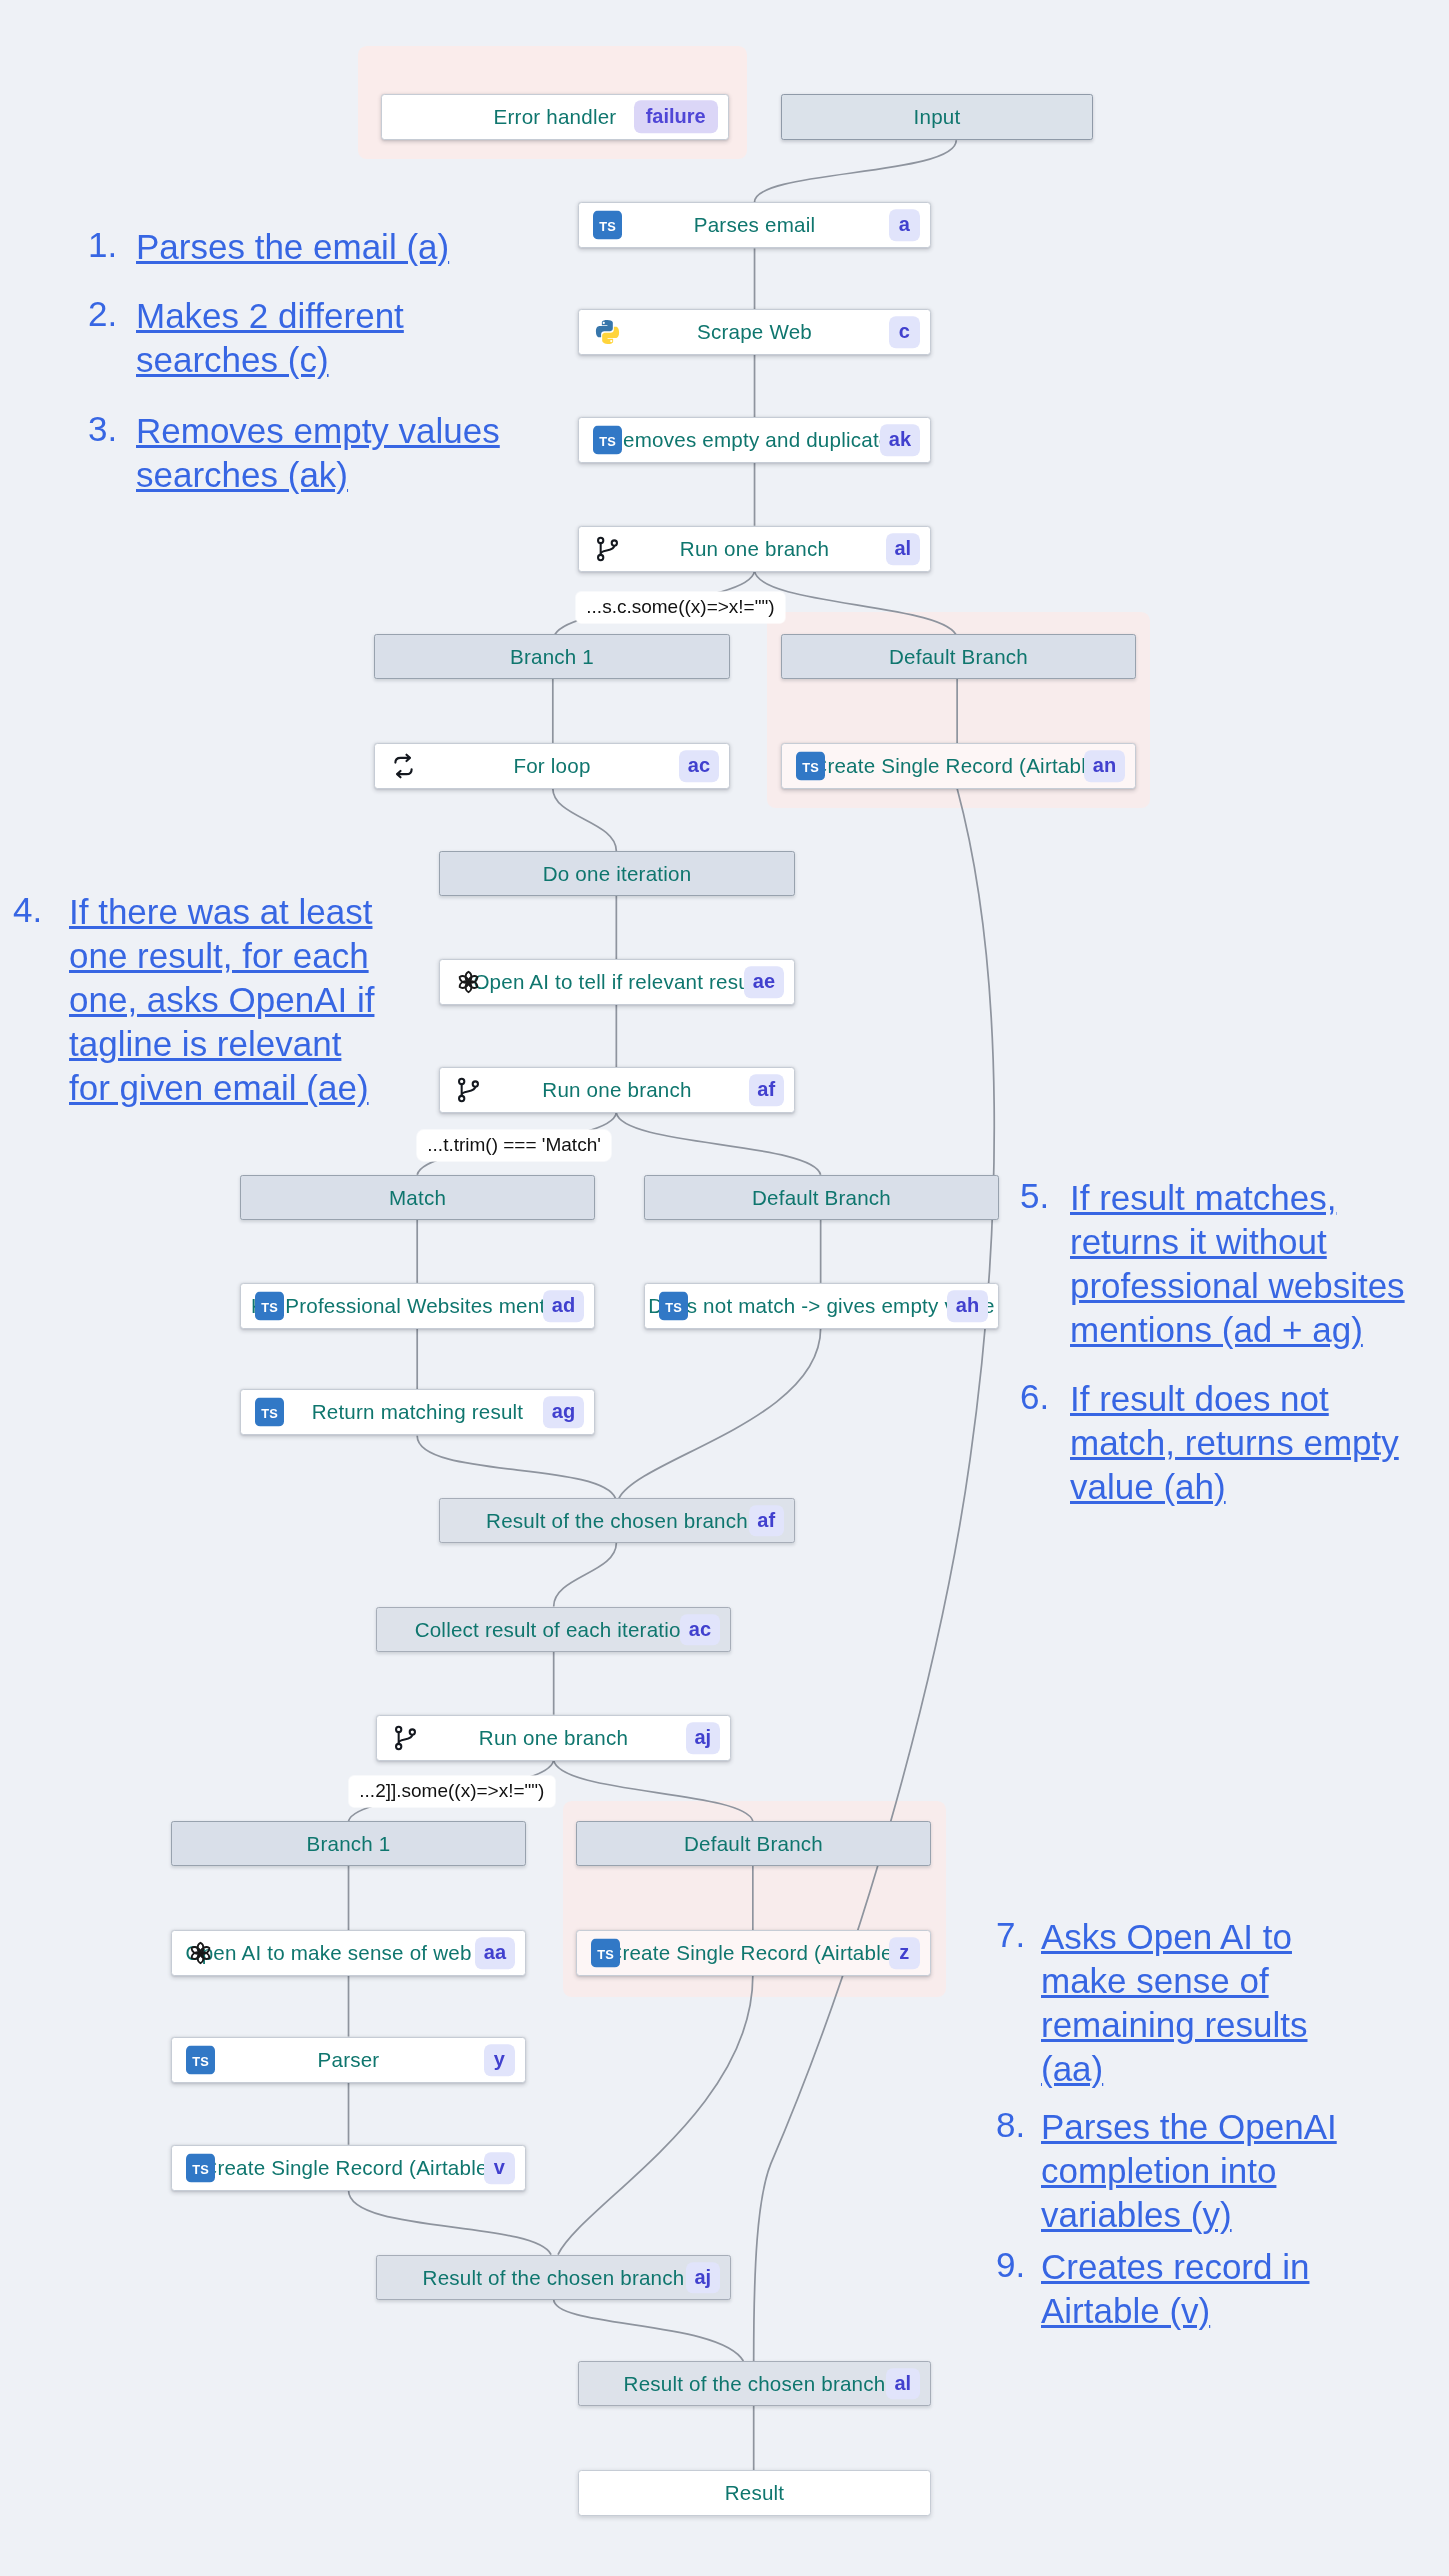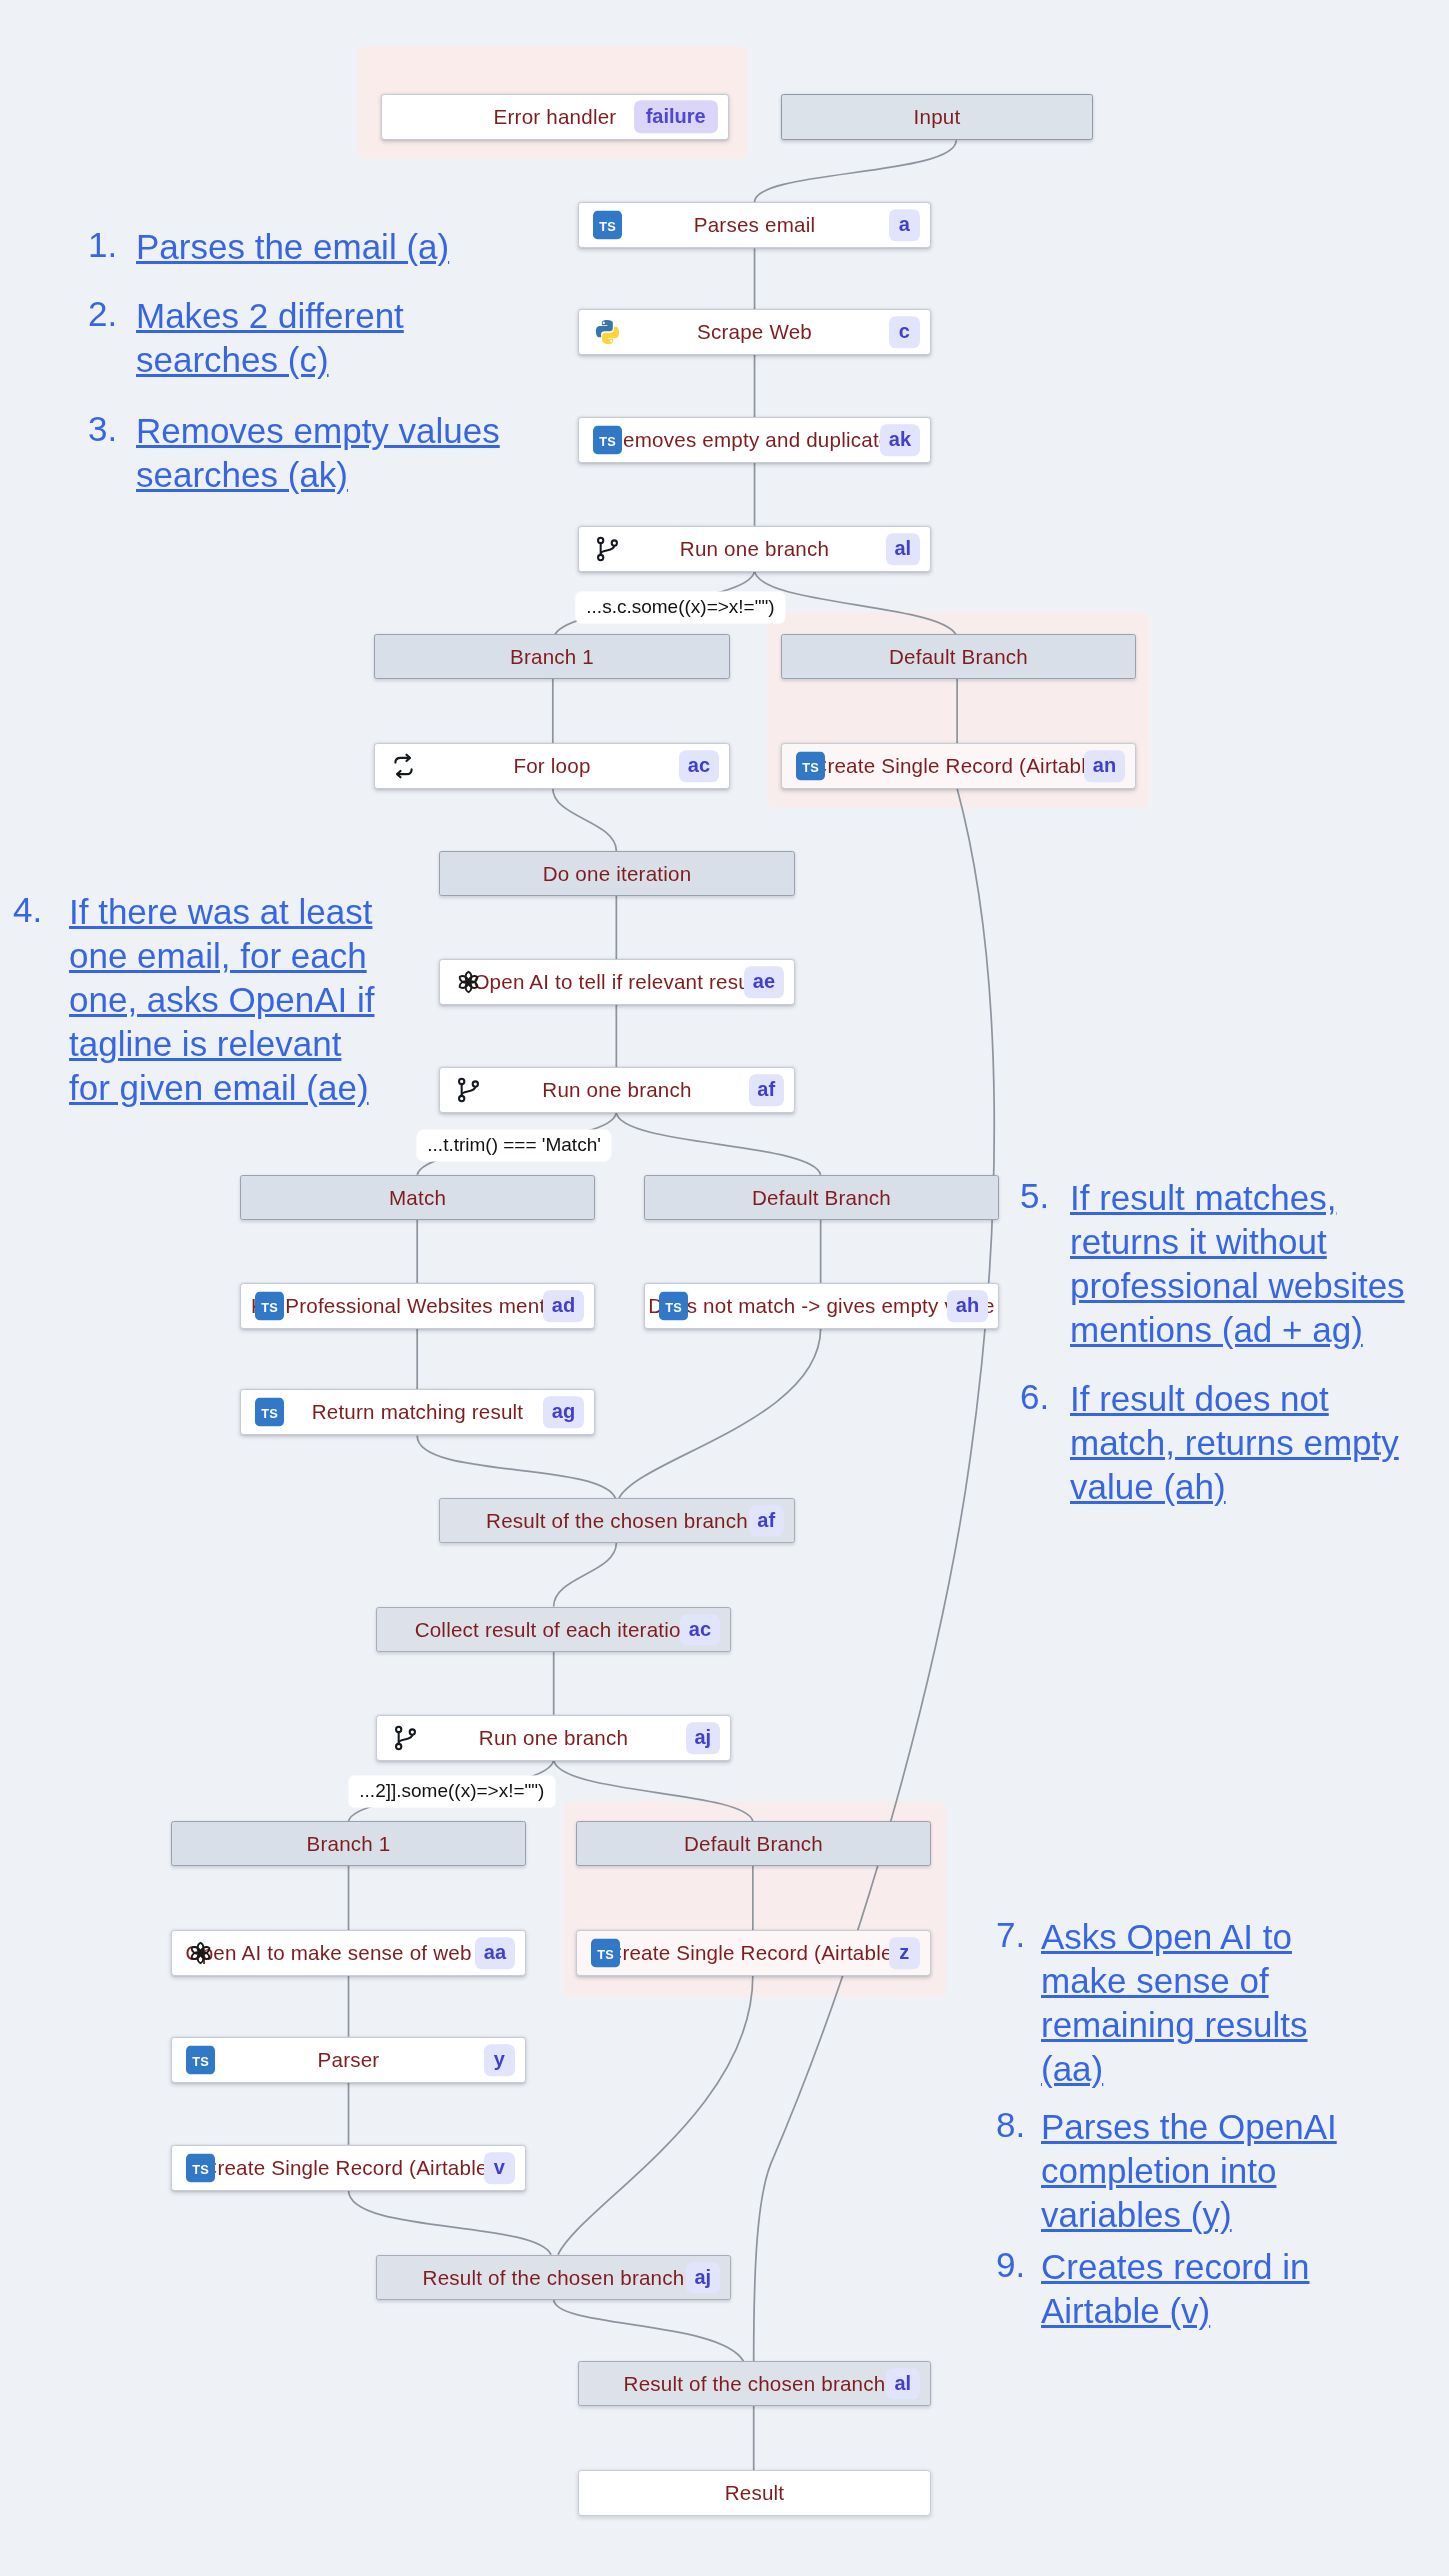--- a/index.html
+++ b/index.html
@@ -30,21 +30,21 @@
   }
   .kind-io-gray{
     background:#dbe2ea;border:0.9px solid #8f9aa8;border-radius:2.6px;
     box-shadow:0 1.7px 3.4px rgba(16,24,40,.18);
   }
   .kind-io-white{
     background:#ffffff;border:0.9px solid #c6ccd5;border-radius:3.4px;
     box-shadow:0 1.7px 4.3px rgba(16,24,40,.16);
   }
   .n-label{
-    font-size:20.6px;color:#7f1d1d;font-weight:500;letter-spacing:0.2px;
+    font-size:20.6px;color:#0f766e;font-weight:500;letter-spacing:0.2px;
     white-space:nowrap;
   }
   .kind-branch-header .n-label,.kind-result-header .n-label,
   .kind-io-gray .n-label,.kind-io-white .n-label{font-weight:400;}
   .n-icon{position:absolute;left:13.7px;top:50%;transform:translateY(-50%);width:29px;height:29px;line-height:0;}
   .n-icon svg{width:29px;height:29px;}
   .n-badge{
     position:absolute;right:10.3px;top:50%;transform:translateY(-50%);
     background:#e1e4fb;color:#4140ce;font-weight:bold;font-size:20px;
     border-radius:6.9px;padding:4.3px 8.6px;min-width:13.7px;text-align:center;
@@ -356,21 +356,21 @@
       <span class="a-num" style="left: 88px;">3.</span>
       <span class="a-lines" style="left: 136px;">
         <span class="a-line">Removes empty values</span>
         <span class="a-line">searches (ak)</span>
       </span>
     </div>
     <div class="annotation" style="left: 0px; top: 890px;">
       <span class="a-num" style="left: 13px;">4.</span>
       <span class="a-lines" style="left: 69px;">
         <span class="a-line">If there was at least</span>
-        <span class="a-line">one email, for each</span>
+        <span class="a-line">one result, for each</span>
         <span class="a-line">one, asks OpenAI if</span>
         <span class="a-line">tagline is relevant</span>
         <span class="a-line">for given email (ae)</span>
       </span>
     </div>
     <div class="annotation" style="left: 0px; top: 1176px;">
       <span class="a-num" style="left: 1020px;">5.</span>
       <span class="a-lines" style="left: 1070px;">
         <span class="a-line">If result matches,</span>
         <span class="a-line">returns it without</span>

